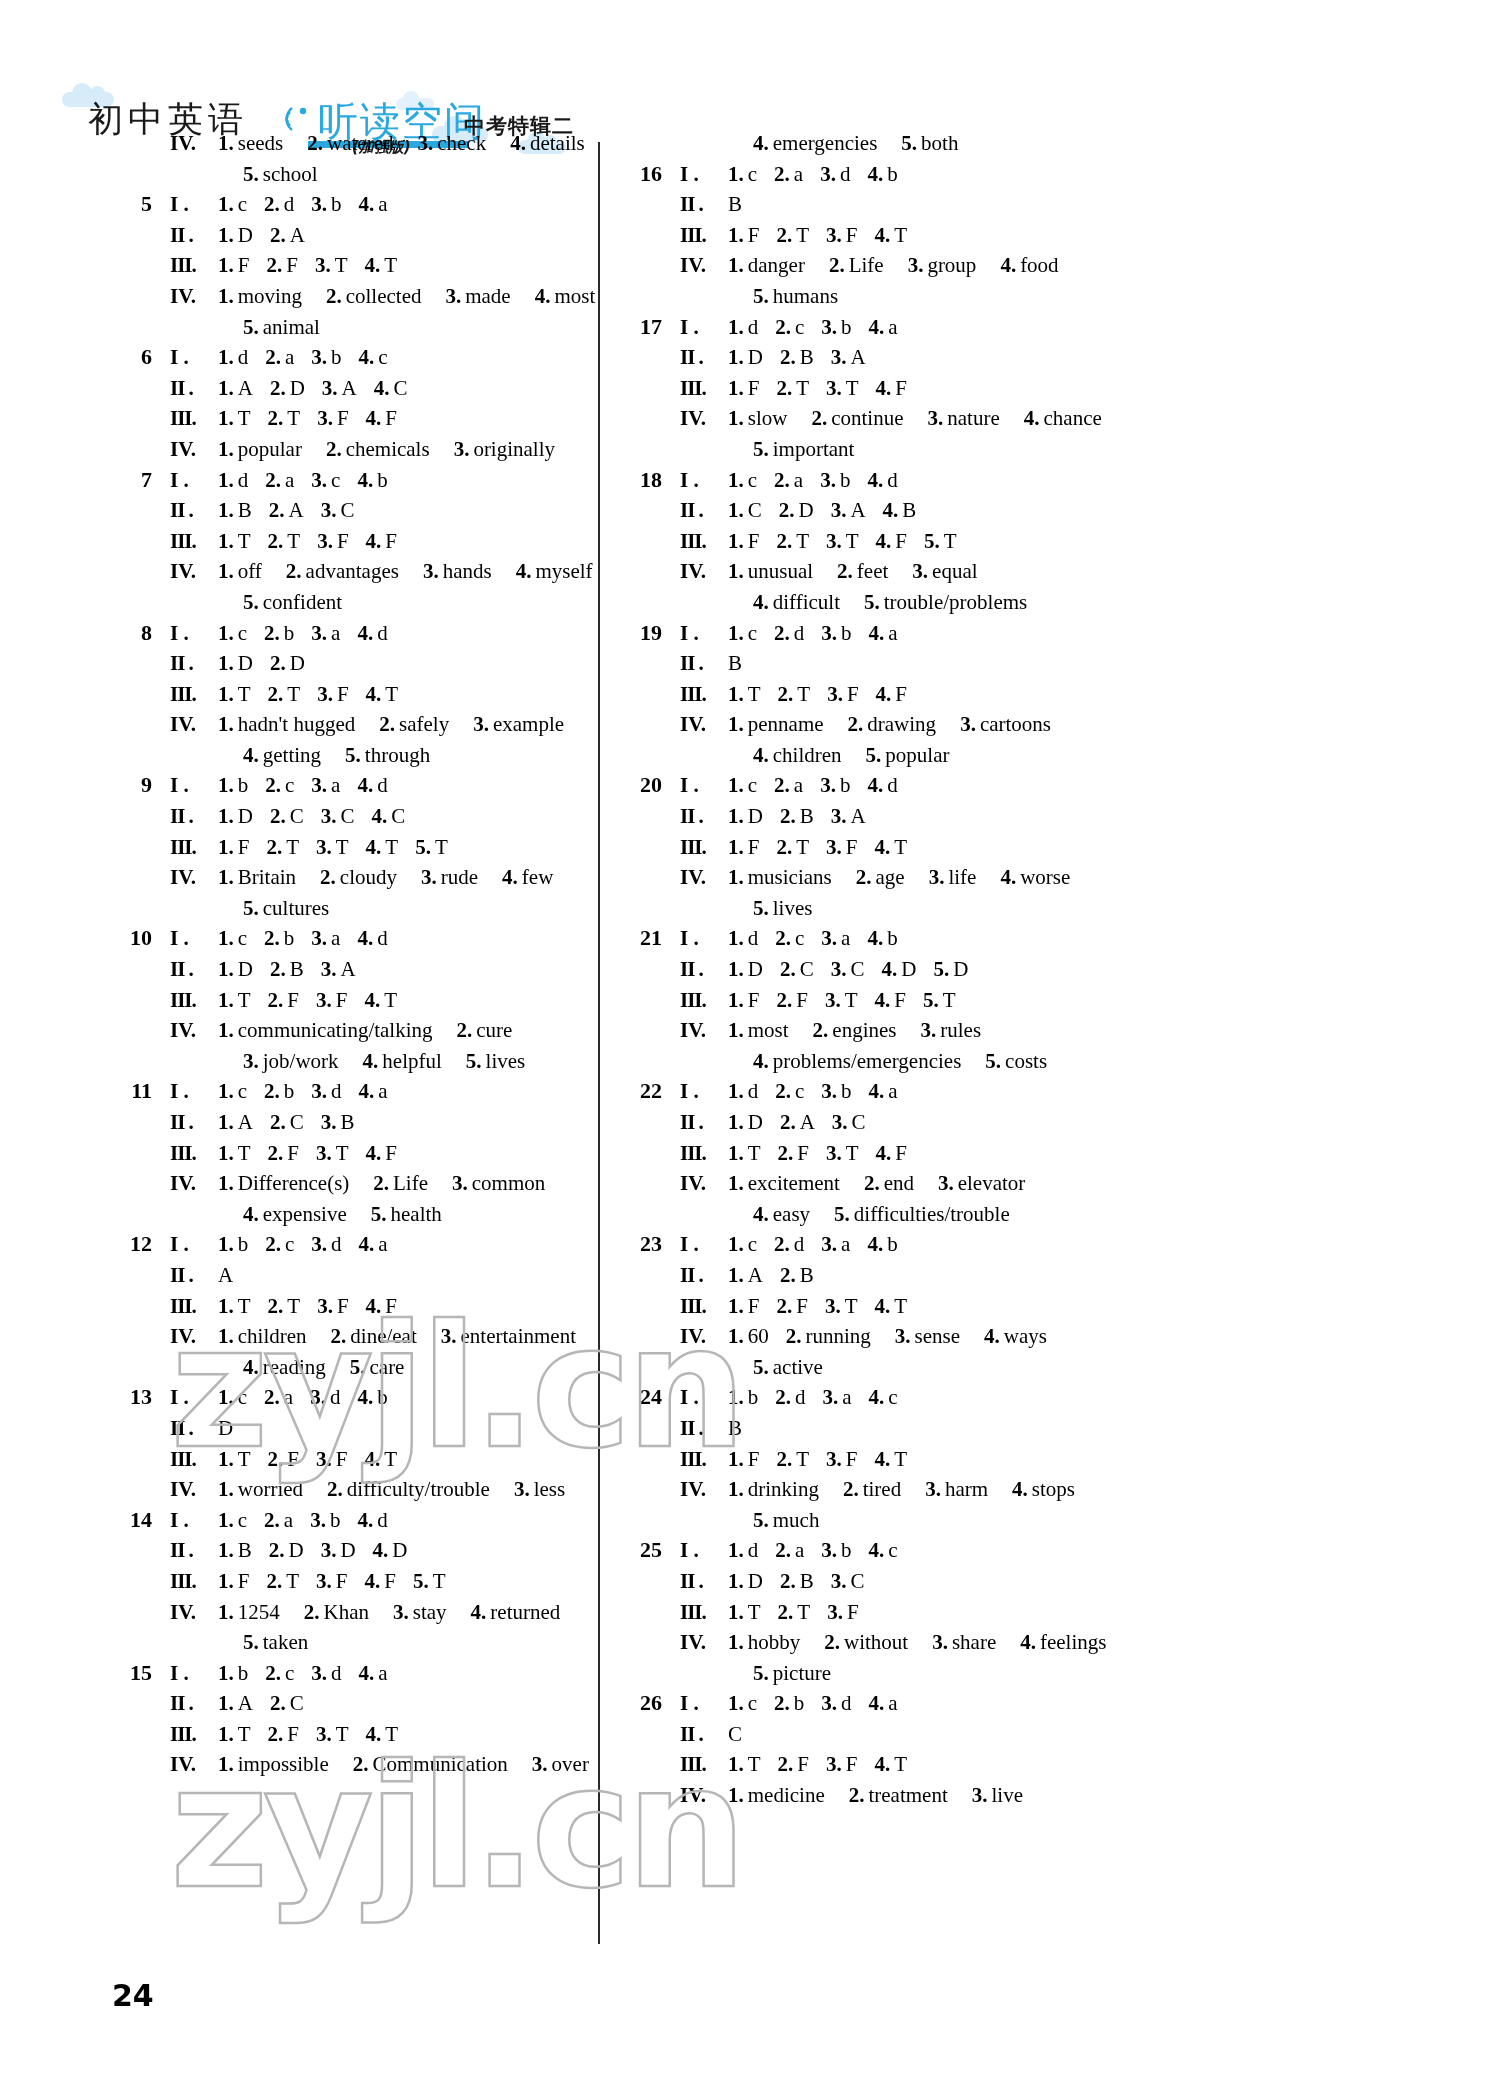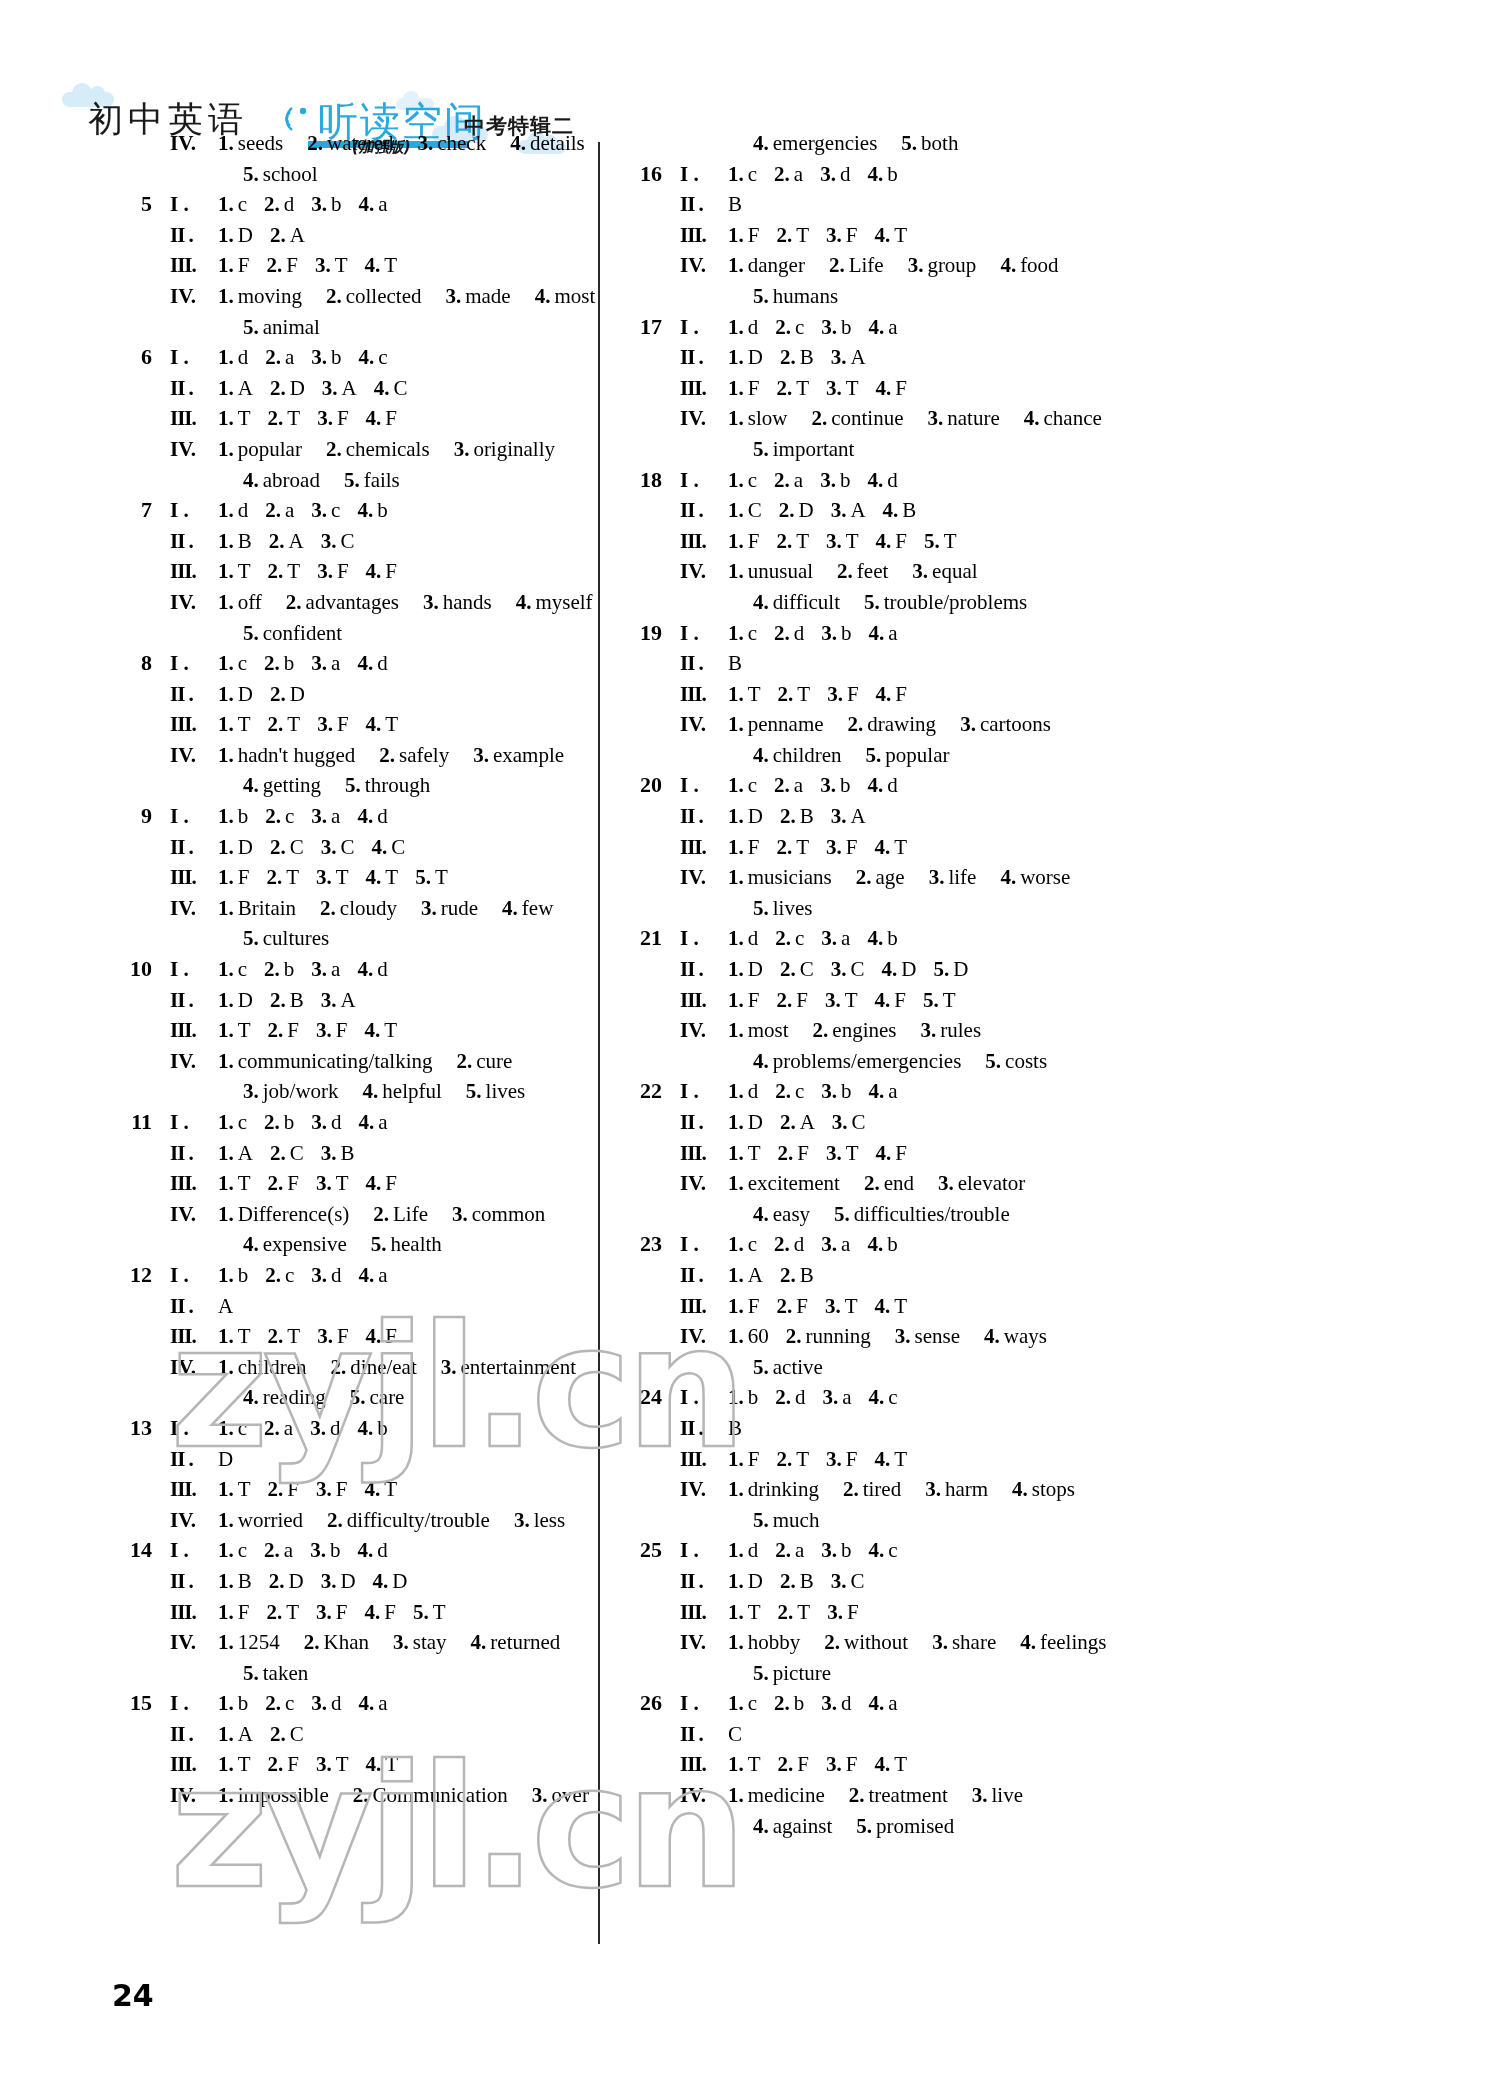--- a/index.html
+++ b/index.html
@@ -295,25 +295,20 @@
         <span class="unit-no"></span>
         <span class="sec-label wide">III.</span>
         <span class="items"><span class="qn">1.</span><span class="ansv">T</span><span class="qn">2.</span><span class="ansv">T</span><span class="qn">3.</span><span class="ansv">F</span><span class="qn">4.</span><span class="ansv">F</span></span>
       </div>
       <div class="ans-line">
         <span class="unit-no"></span>
         <span class="sec-label">IV.</span>
         <span class="items"><span class="qn">1.</span><span class="ansv word">popular</span><span class="qn">2.</span><span class="ansv word">chemicals</span><span class="qn">3.</span><span class="ansv word">originally</span></span>
       </div>
       <div class="ans-line">
-        <span class="unit-no"></span>
-        <span class="sec-label"></span>
-        <span class="items indent"><span class="qn">4.</span><span class="ansv word">abroad</span><span class="qn">5.</span><span class="ansv word">fails</span></span>
-      </div>
-      <div class="ans-line">
         <span class="unit-no">7</span>
         <span class="sec-label">I .</span>
         <span class="items"><span class="qn">1.</span><span class="ansv">d</span><span class="qn">2.</span><span class="ansv">a</span><span class="qn">3.</span><span class="ansv">c</span><span class="qn">4.</span><span class="ansv">b</span></span>
       </div>
       <div class="ans-line">
         <span class="unit-no"></span>
         <span class="sec-label wide">II .</span>
         <span class="items"><span class="qn">1.</span><span class="ansv">B</span><span class="qn">2.</span><span class="ansv">A</span><span class="qn">3.</span><span class="ansv">C</span></span>
       </div>
       <div class="ans-line">
@@ -790,25 +785,20 @@
       </div>
       <div class="ans-line">
         <span class="unit-no"></span>
         <span class="sec-label wide">III.</span>
         <span class="items"><span class="qn">1.</span><span class="ansv">T</span><span class="qn">2.</span><span class="ansv">F</span><span class="qn">3.</span><span class="ansv">F</span><span class="qn">4.</span><span class="ansv">T</span></span>
       </div>
       <div class="ans-line">
         <span class="unit-no"></span>
         <span class="sec-label">IV.</span>
         <span class="items"><span class="qn">1.</span><span class="ansv word">medicine</span><span class="qn">2.</span><span class="ansv word">treatment</span><span class="qn">3.</span><span class="ansv word">live</span></span>
-      </div>
-      <div class="ans-line">
-        <span class="unit-no"></span>
-        <span class="sec-label"></span>
-        <span class="items indent"><span class="qn">4.</span><span class="ansv word">against</span><span class="qn">5.</span><span class="ansv word">promised</span></span>
       </div>
     </div>
 
   <div class="watermark" id="wm-1">zyjl.cn</div>
   <div class="watermark" id="wm-2">zyjl.cn</div>
 </div>
 
 <div id="page-number">24</div>
 
 </body></html>

